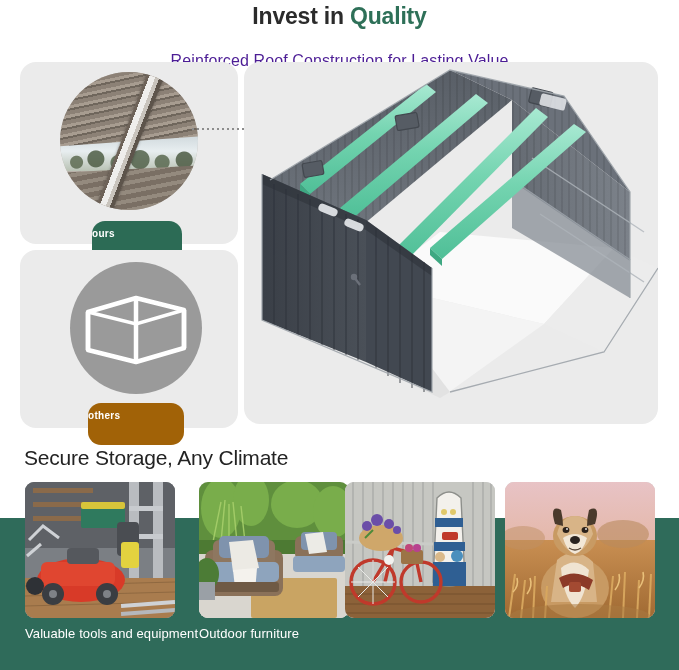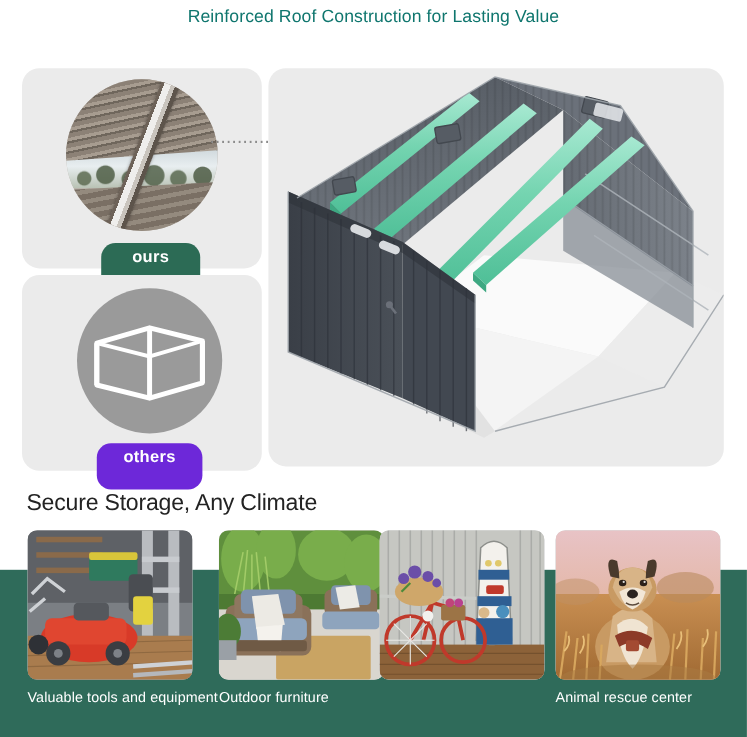--- a/index.html
+++ b/index.html
@@ -10,21 +10,21 @@
   }
 
   
   .header{position:absolute;left:0;top:0;width:679px;text-align:center;}
   .title{
     font-size:23px;font-weight:bold;color:#2b2b2b;letter-spacing:-.2px;
     margin:0;padding-top:3px;line-height:26px;
   }
   .title .accent{color:#2e7058;}
   .subtitle{
-    font-size:16px;color:#0f766e;font-weight:normal;margin:0;
+    font-size:16px;color:#4c1d95;font-weight:normal;margin:16px;
     padding-top:6px;line-height:20px;letter-spacing:.1px;
   }
 
   
   .panel-top{
     position:absolute;left:20px;top:62px;width:218px;height:182px;
     background:#ebebeb;border-radius:16px;
   }
   .panel-bottom{
     position:absolute;left:20px;top:250px;width:218px;height:178px;
@@ -73,25 +73,25 @@
   }
 
   .circle-others{
     position:absolute;left:70px;top:262px;width:132px;height:132px;
     border-radius:50%;background:#9a9a9a;overflow:hidden;
   }
   .wire-box{position:absolute;left:14px;top:28px;width:104px;height:78px;}
 
   .badge{
     position:absolute;border-radius:13px;height:42px;line-height:25px;
-    color:#ffffff;font-weight:bold;font-size:15px;text-align:center;
+    color:#ffffff;font-weight:bold;font-size:10px;text-align:left;
     letter-spacing:.3px;
   }
   .badge-ours{left:92px;top:221px;width:90px;background:#2c6b55;}
-  .badge-others{left:88px;top:403px;width:96px;background:#6d28d9;}
+  .badge-others{left:88px;top:403px;width:96px;background:#a16207;}
 
   
   .connector{position:absolute;left:192px;top:124px;width:158px;height:10px;}
   .connector .dots{
     position:absolute;left:0;top:4px;width:146px;height:2px;
     background-image:linear-gradient(90deg,#8c8c8c 0 2px,transparent 2px 5px);
     background-size:5px 2px;background-repeat:repeat-x;
   }
   .connector .enddot{
     position:absolute;left:147px;top:1px;width:8px;height:8px;
@@ -126,20 +126,23 @@
   }
   .c1{left:25px;}
   .c2{left:199px;}
   .c3{left:345px;}
   .c4{left:505px;}
 </style>
 </head>
 <body>
 
 <div class="header">
+  <div class="title">
+    <span>Invest in </span><span class="accent">Quality</span>
+  </div>
   <div class="subtitle">Reinforced Roof Construction for Lasting Value</div>
 </div>
 
 <div class="panel-top"></div>
 
 <div class="circle-ours">
   <div class="roof-photo">
     <div class="roof-sky"></div>
     <div class="roof-trees"></div>
     <div class="roof-slats-top"></div>
@@ -489,16 +492,15 @@
         </g>
         <g stroke="#e9c07a" stroke-width="1.6" fill="none">
           <path d="M8 110 q6 -6 4 -14"></path>
             <path d="M22 112 q6 -8 3 -16"></path>
           <path d="M110 108 q6 -8 4 -16"></path>
             <path d="M134 106 q6 -8 4 -16"></path>
         </g>
         <ellipse cx="75" cy="134" rx="70" ry="12" fill="#a97a42" opacity=".55"></ellipse>
       </svg>
     </div>
-    <div class="card-label">Animal rescue center</div>
   </div>
 
 </div>
 
 </body></html>

